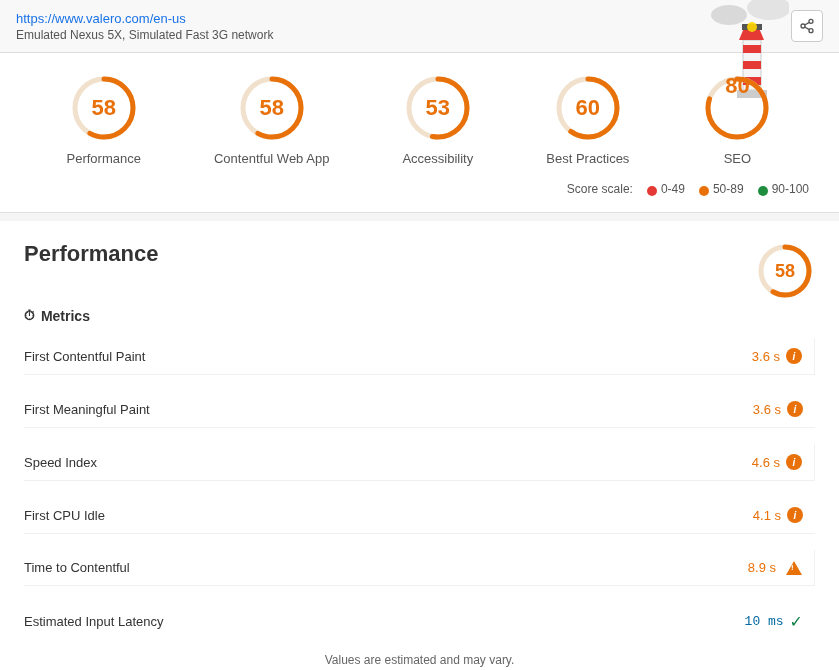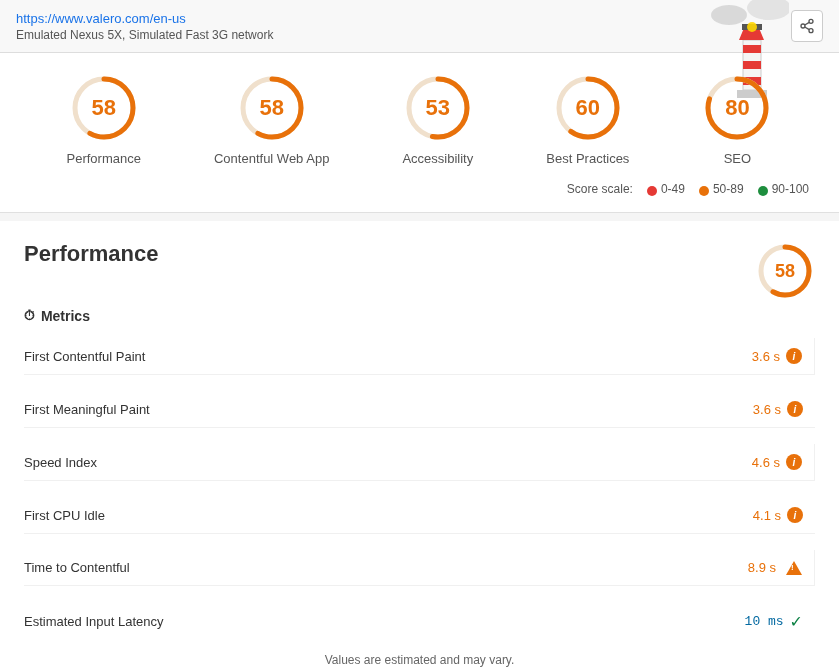--- a/index.html
+++ b/index.html
@@ -213,21 +213,21 @@
         <div style="position: relative; display: flex; align-items: center; justify-content: center; width: 70px; height: 70px;">
     <svg width="70" height="70" viewBox="0 0 70 70" class="ring">
       <circle cx="35" cy="35" r="29" fill="none" stroke="#f0e0cc" stroke-width="5"></circle>
       <circle cx="35" cy="35" r="29" fill="none" stroke="#e8710a" stroke-width="5" stroke-dasharray="109.32742434492481 72.8849495632832" stroke-linecap="round"></circle>
     </svg>
     <span style="position:absolute;color:#e8710a;font-size:22px;font-weight:bold;">60</span>
   </div>
         <div class="score-label">Best Practices</div>
       </div>
       <div class="score-item">
-        <div style="position: relative; display: flex; align-items: center; justify-content: center; width: 70px; height: 70px;">
+        <div style="position: relative; display: flex; justify-content: center; width: 70px; height: 70px;">
     <svg width="70" height="70" viewBox="0 0 70 70" class="ring">
       <circle cx="35" cy="35" r="29" fill="none" stroke="#f0e0cc" stroke-width="5"></circle>
       <circle cx="35" cy="35" r="29" fill="none" stroke="#e8710a" stroke-width="5" stroke-dasharray="145.7698991265664 36.44247478164161" stroke-linecap="round"></circle>
     </svg>
     <span style="position:absolute;color:#e8710a;font-size:22px;font-weight:bold;">80</span>
   </div>
         <div class="score-label">SEO</div>
       </div>
     </div>
 

